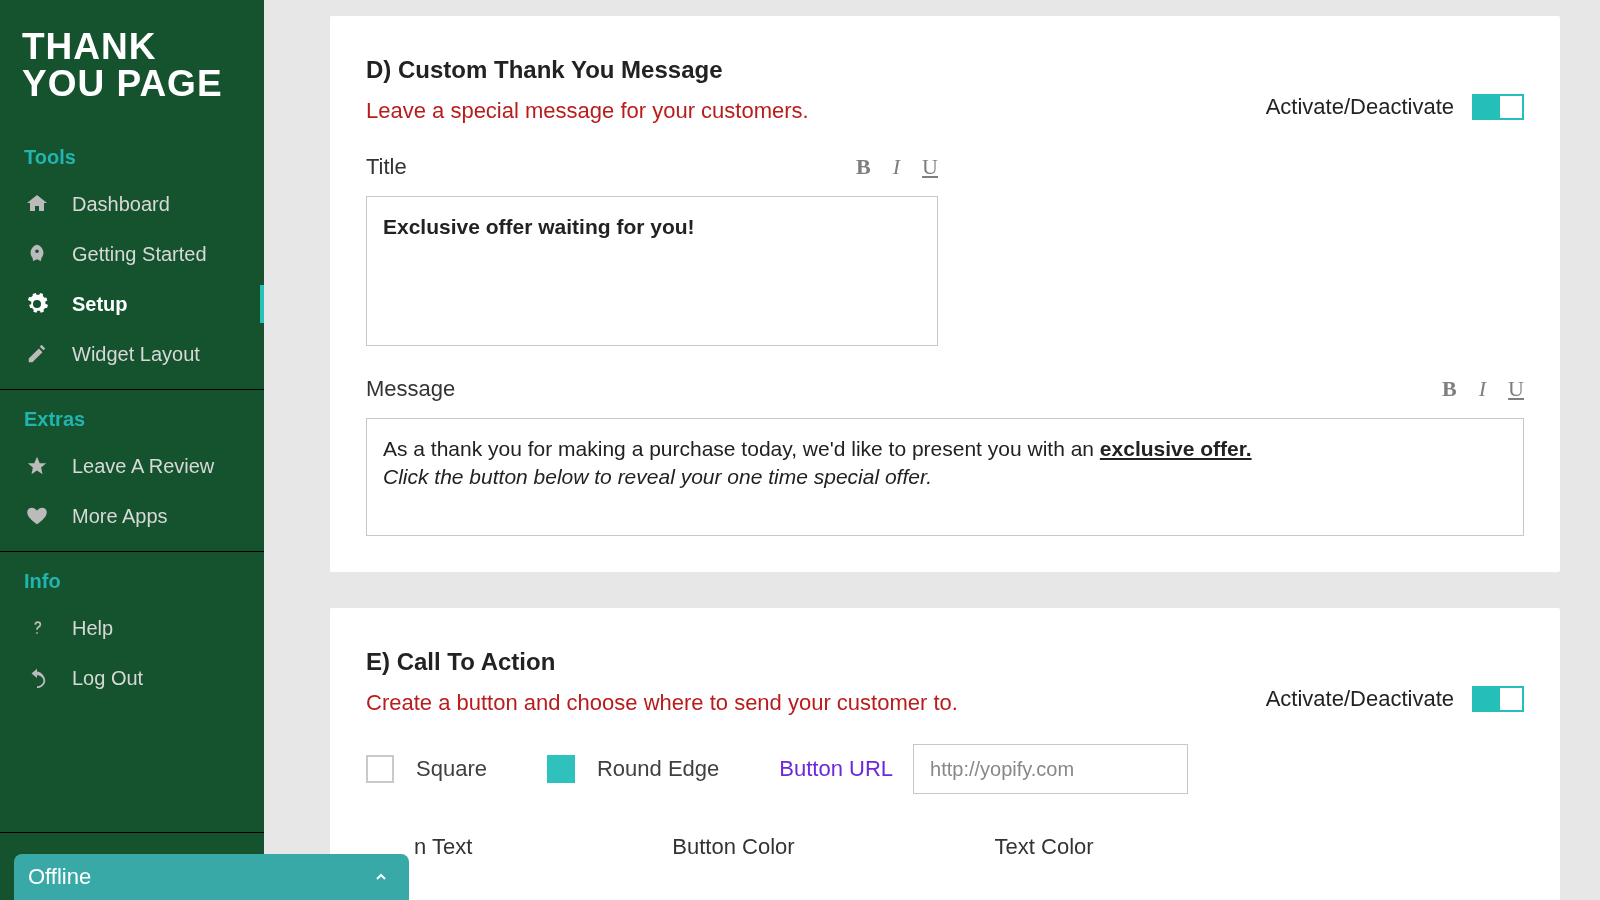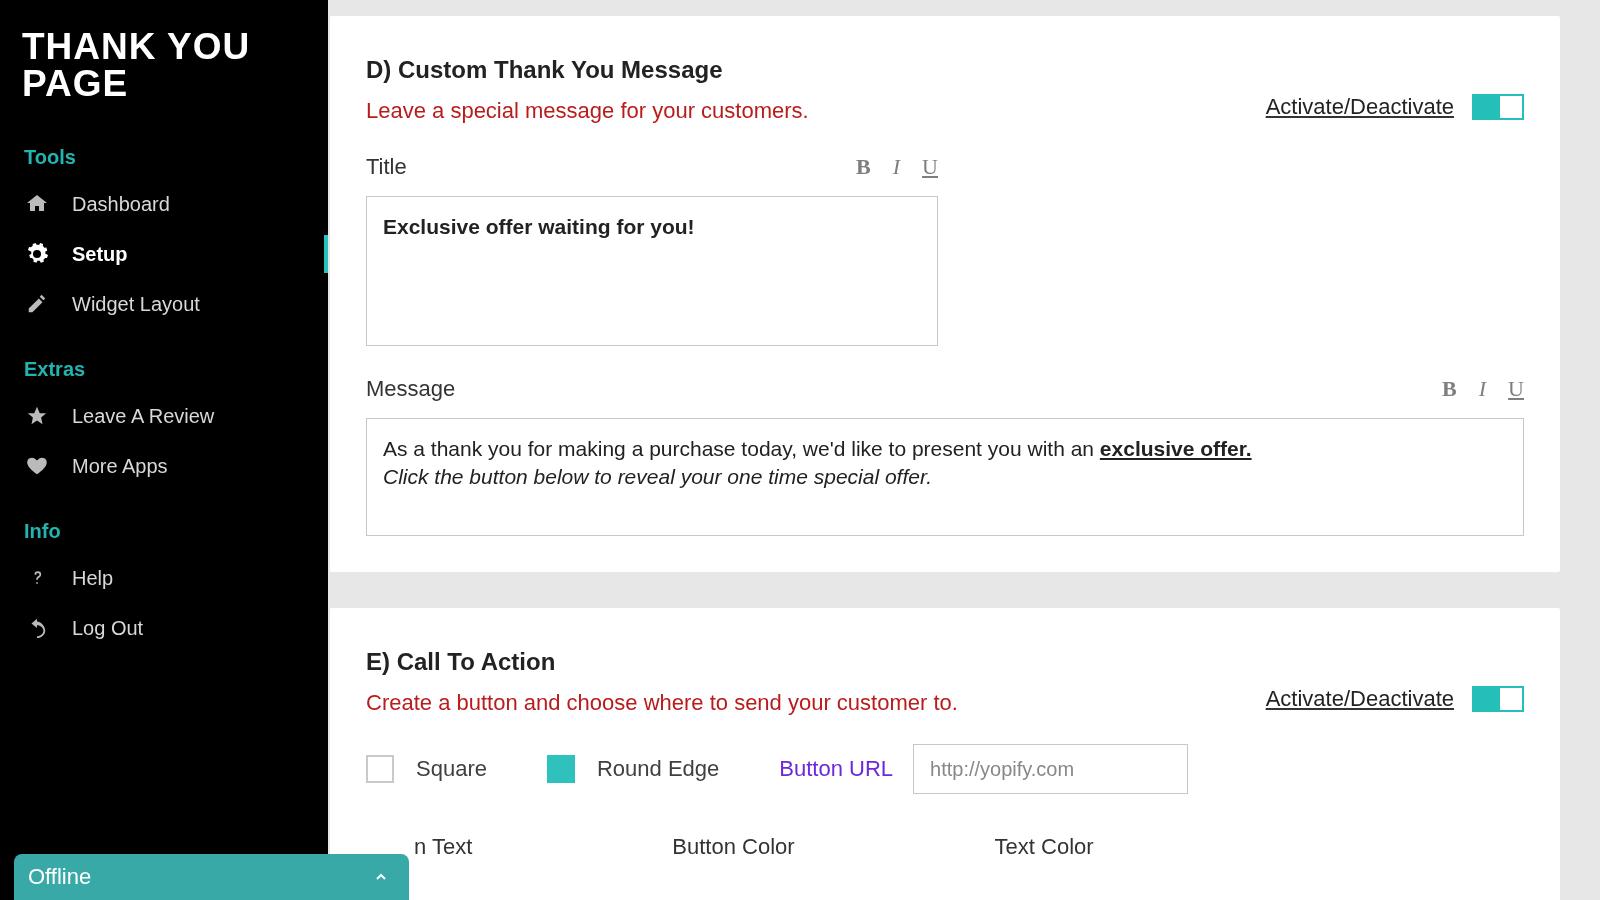--- a/index.html
+++ b/index.html
@@ -11,23 +11,23 @@
     width: 1600px;
     height: 900px;
     overflow: hidden;
     position: relative;
   }
 
   
   .sidebar {
     position: absolute;
     left: 0; top: 0;
-    width: 328px;
+    width: 264px;
     height: 100%;
-    background: #000000;
+    background: #14532d;
     color: #ddd;
     display: flex;
     flex-direction: column;
   }
   .sidebar .logo {
     padding: 28px 22px 30px;
     font-family: "Impact", "Arial Black", sans-serif;
     font-weight: 700;
     font-size: 37px;
     letter-spacing: 1px;
@@ -146,21 +146,20 @@
   }
   .card-desc {
     font-size: 22px;
     color: #b91c1c;
   }
   .toggle-wrap {
     display: flex;
     align-items: flex-end;
     gap: 18px;
     margin-top: 38px;
-    text-decoration: underline;
   }
   .toggle-label {
     font-size: 22px;
     color: #222;
   }
   .toggle {
     width: 52px;
     height: 26px;
     background: #24bfb9;
     position: relative;
@@ -269,20 +268,28 @@
 
   <div class="nav-item">
     <span class="icon">
       <svg viewBox="0 0 24 24" width="24" height="24" fill="currentColor">
           <path d="M12 3l10 8h-3v8h-5v-5H10v5H5v-8H2z"></path>
         </svg>
     </span>
     <span>Dashboard</span>
   </div>
 
+  <div class="nav-item">
+    <span class="icon">
+      <svg viewBox="0 0 24 24" width="22" height="22" fill="currentColor">
+          <path d="M12 2c3 0 7 4 7 9 0 2-1 4-2 5l-1 4-3-2-1 0-1 0-3 2-1-4c-1-1-2-3-2-5 0-5 4-9 7-9zm0 5a2 2 0 100 4 2 2 0 000-4z"></path>
+        </svg>
+    </span>
+    <span>Getting Started</span>
+  </div>
 
   <div class="nav-item active">
     <span class="icon">
       <svg viewBox="0 0 24 24" width="24" height="24" fill="currentColor">
           <path d="M12 8a4 4 0 100 8 4 4 0 000-8zm9 4l2 1-1 3-2-0c-.4.7-.9 1.2-1.5 1.7l.3 2-3 1-1-2c-.8.2-1.6.2-2.4 0l-1 2-3-1 .3-2c-.6-.5-1.1-1-1.5-1.7l-2 0-1-3 2-1c0-.8 0-1.6.2-2.3L3 8l1-3 2 .3c.5-.6 1-1.1 1.7-1.5L7.7 2l3-1 1 2c.8-.2 1.6-.2 2.4 0l1-2 3 1-.3 2c.6.5 1.1 1 1.5 1.7l2-.3 1 3-2 1c.2.8.2 1.6 0 2.3z"></path>
         </svg>
     </span>
     <span>Setup</span>
   </div>
 

